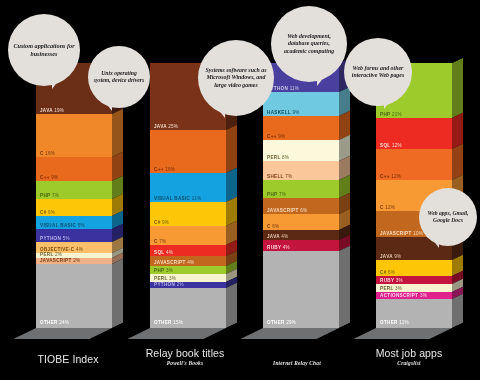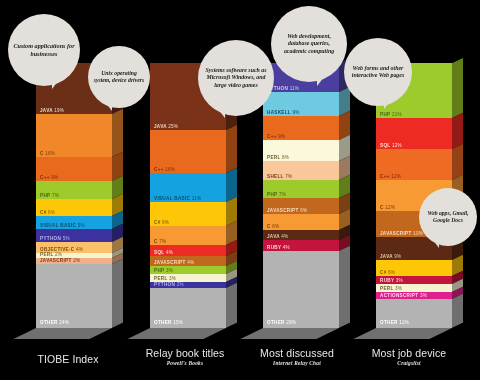--- a/index.html
+++ b/index.html
@@ -250,25 +250,24 @@
 
   <div class="cap" style="left:-2px;">
     <div class="t1">TIOBE Index</div>
     <div class="t2"></div>
   </div>
   <div class="cap" style="left:115px;">
     <div class="t1">Relay book titles</div>
     <div class="t2">Powell's Books</div>
   </div>
   <div class="cap" style="left:227px;">
-    <div class="t1">Most discussed</div>
     <div class="t2">Internet Relay Chat</div>
   </div>
   <div class="cap" style="left:339px;">
-    <div class="t1">Most job device</div>
+    <div class="t1">Most job apps</div>
     <div class="t2">Craigslist</div>
   </div>
 
   <div class="bub" style="left:8px;top:14px;width:72px;height:72px;font-size:6.2px;">
     <span>Custom applications for businesses</span>
     <div class="tail" style="left:44px;top:62px;
          border-left:10px solid #e3e0dc;border-bottom:13px solid transparent;"></div>
   </div>
 
   <div class="bub" style="left:88px;top:46px;width:62px;height:62px;font-size:5.7px;">

